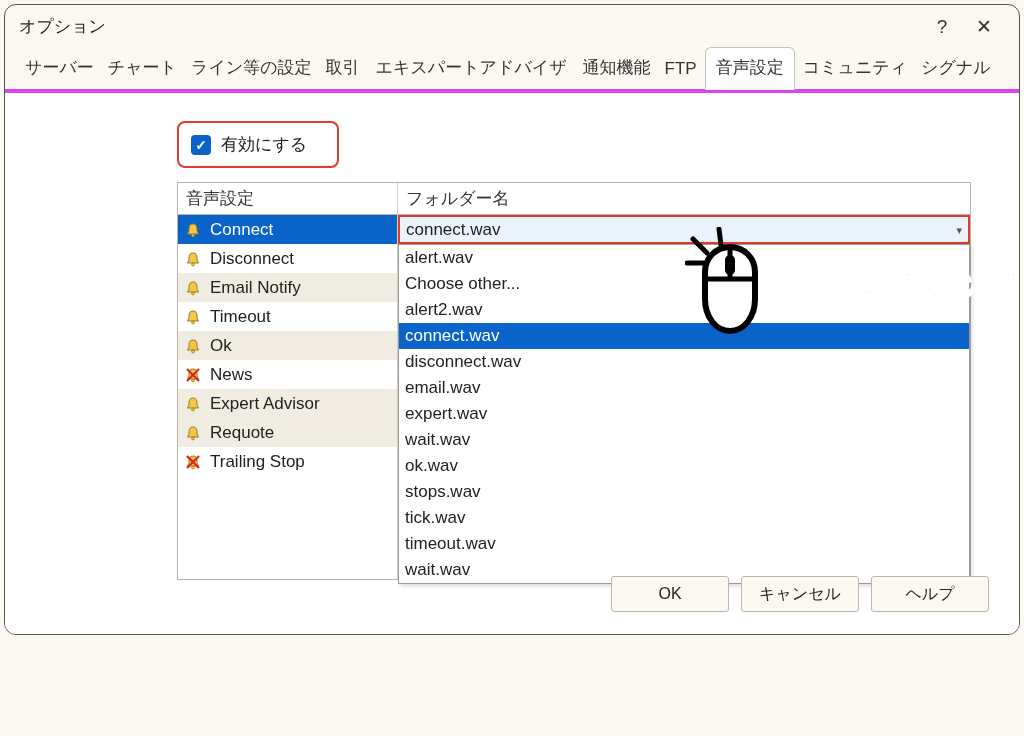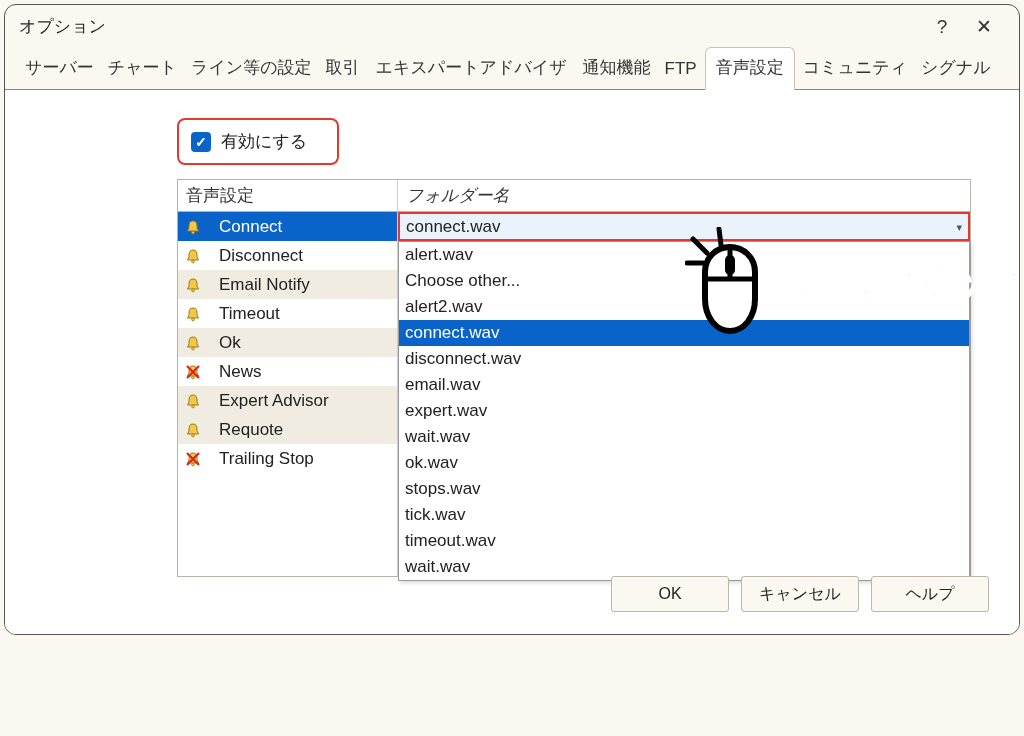--- a/index.html
+++ b/index.html
@@ -34,21 +34,21 @@
     width: 42px;
     text-align: center;
     font-size: 19px;
     color: #333;
     cursor: pointer;
   }
   .tabs {
     display: flex;
     align-items: flex-end;
     padding: 0 14px;
-    border-bottom: 1px solid #d946ef;
+    border-bottom: 4px solid #d946ef;
     font-size: 17px;
     color: #333;
   }
   .tab {
     padding: 8px 6px 10px 6px;
     margin-right: 2px;
     cursor: pointer;
     white-space: nowrap;
   }
   .tab.sep { padding-left: 8px; padding-right: 8px; }
@@ -96,34 +96,34 @@
     background: #fff;
   }
   .grid-head {
     display: flex;
     border-bottom: 1px solid #b9b3a7;
     font-size: 17px;
     color: #333;
     background: #fff;
   }
   .col-a { width: 220px; padding: 4px 8px; border-right: 1px solid #d7d2c6; }
-  .col-b { flex: 1; padding: 4px 8px; font-style: italic; }
+  .col-b { flex: 1; padding: 4px 8px; }
   .grid-body {
     position: relative;
     height: 364px;
   }
   .acol {
     width: 220px;
     border-right: 1px solid #d7d2c6;
     height: 100%;
   }
   .arow {
     display: flex;
     align-items: center;
-    gap: 17px;
+    gap: 8px;
     height: 29px;
     padding: 0 6px;
     font-size: 17px;
     color: #222;
   }
   .arow.sel { background: #0a63c9; color: #fff; }
   .arow.alt { background: #f1ece1; }
   .bell {
     width: 18px; height: 18px;
     display: inline-flex; align-items: center; justify-content: center;

